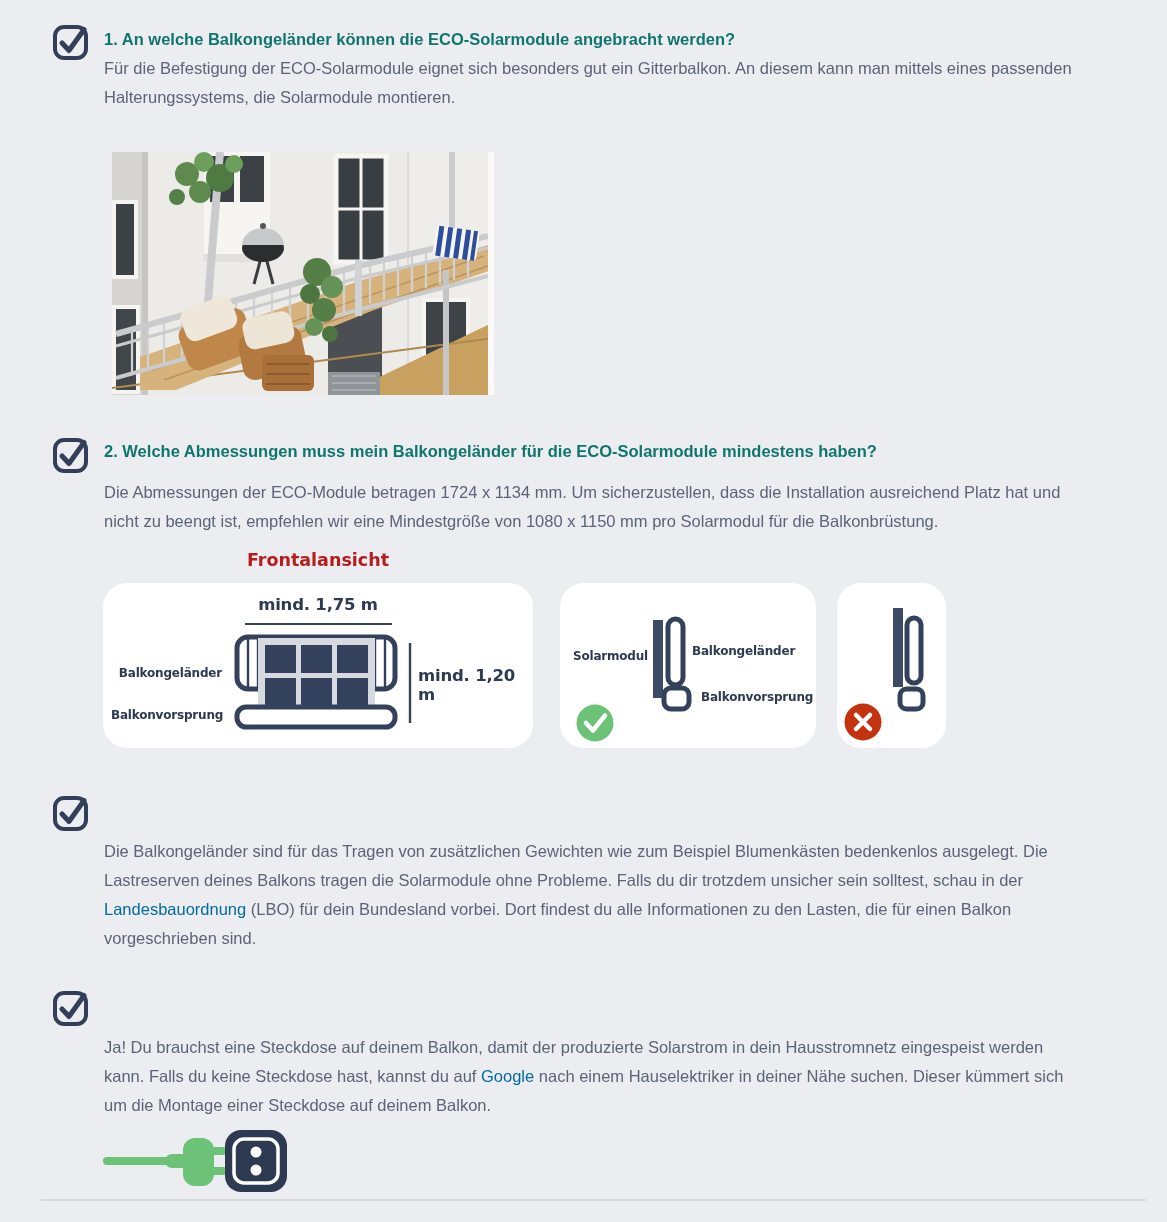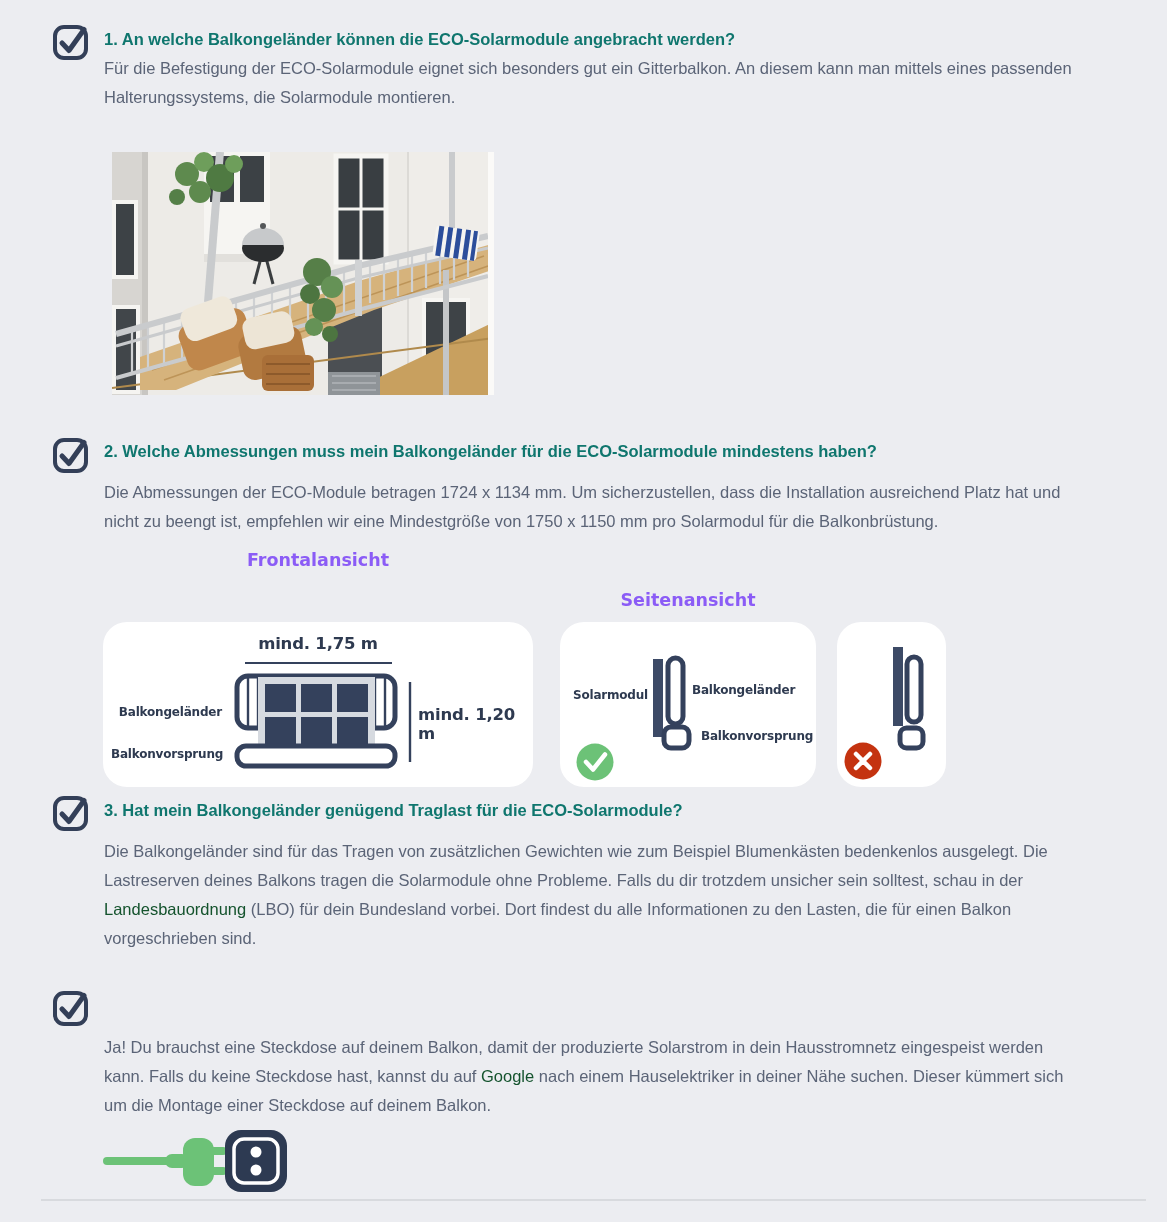--- a/index.html
+++ b/index.html
@@ -2,29 +2,29 @@
 <html lang="de"><head>
 <meta charset="utf-8">
 <style>
   html,body{margin:0;padding:0;}
   body{background:#ECEDF1;font-family:"Liberation Sans",sans-serif;-webkit-font-smoothing:antialiased;}
   .page{position:relative;width:1167px;height:1222px;background:#ECEDF1;overflow:hidden;}
 
   .check-icon{position:absolute;left:52px;width:38px;height:38px;}
   .q-heading{position:absolute;left:104px;width:990px;font-size:16.5px;font-weight:bold;color:#0f766e;line-height:20px;}
   .q-para{position:absolute;left:104px;width:978px;font-size:16.5px;line-height:29px;color:#5B6477;}
-  .green-link{color:#14532d;text-decoration:none;cursor:pointer;}
+  .green-link{color:#0369a1;text-decoration:none;cursor:pointer;}
 
   .photo{position:absolute;left:112px;top:152px;width:382px;height:243px;overflow:hidden;}
 
-  .diagram-title{position:absolute;top:550px;font-family:"DejaVu Sans",sans-serif;font-size:17.5px;font-weight:bold;color:#8b5cf6;text-align:center;}
+  .diagram-title{position:absolute;top:550px;font-family:"DejaVu Sans",sans-serif;font-size:17.5px;font-weight:bold;color:#b91c1c;text-align:center;}
   #front-title{left:103px;width:430px;}
   #side-title{left:560px;width:256px;margin-top:40px;}
 
-  .card{position:absolute;top:583px;height:165px;background:#FFFFFF;border-radius:24px;margin-top:39px;}
+  .card{position:absolute;top:583px;height:165px;background:#FFFFFF;border-radius:24px;}
   #card-front{left:103px;width:430px;}
   #card-side-ok{left:560px;width:256px;}
   #card-side-bad{left:837px;width:109px;}
   .card svg{position:absolute;left:0;top:0;}
 
   .dlabel{position:absolute;font-family:"DejaVu Sans",sans-serif;font-weight:bold;color:#2E3A50;letter-spacing:-0.2px;}
   .dlabel-lg{font-size:16.5px;}
   .dlabel-sm{font-size:12px;}
   .tr{text-align:right;}
 
@@ -156,21 +156,21 @@
       </g>
       <rect x="376" y="0" width="6" height="243" fill="#FBFAF8"></rect>
     </svg>
   </div>
 
   <svg class="check-icon" style="top:436px" viewBox="0 0 38 38">
     <rect x="3" y="4" width="31" height="31" rx="9" fill="none" stroke="#333F58" stroke-width="4"></rect>
     <path d="M10 20 L17 27.5 L32 6.5" fill="none" stroke="#333F58" stroke-width="5" stroke-linecap="round" stroke-linejoin="round"></path>
   </svg>
   <div class="q-heading" style="top:441px">2. Welche Abmessungen muss mein Balkongeländer für die ECO-Solarmodule mindestens haben?</div>
-  <div class="q-para" style="top:478px">Die Abmessungen der ECO-Module betragen 1724 x 1134 mm. Um sicherzustellen, dass die Installation ausreichend Platz hat und nicht zu beengt ist, empfehlen wir eine Mindestgröße von 1750 x 1150 mm pro Solarmodul für die Balkonbrüstung.</div>
+  <div class="q-para" style="top:478px">Die Abmessungen der ECO-Module betragen 1724 x 1134 mm. Um sicherzustellen, dass die Installation ausreichend Platz hat und nicht zu beengt ist, empfehlen wir eine Mindestgröße von 1080 x 1150 mm pro Solarmodul für die Balkonbrüstung.</div>
 
   <div class="diagram-title" id="front-title">Frontalansicht</div>
   <div class="diagram-title" id="side-title">Seitenansicht</div>
 
   <div class="card" id="card-front">
     <svg width="430" height="165" viewBox="0 0 430 165">
 
       <rect x="134" y="54" width="158" height="52" rx="11" fill="#FFFFFF" stroke="#34415C" stroke-width="5"></rect>
       <g stroke="#34415C" stroke-width="2.4">
         <line x1="145" y1="56" x2="145" y2="104"></line>
@@ -226,21 +226,20 @@
         <circle cx="26" cy="139" r="18.5" fill="#C43310"></circle>
         <path d="M19 132 L33 146 M33 132 L19 146" fill="none" stroke="#FFFFFF" stroke-width="4.5" stroke-linecap="round"></path>
       </g>
     </svg>
   </div>
 
   <svg class="check-icon" style="top:794px" viewBox="0 0 38 38">
     <rect x="3" y="4" width="31" height="31" rx="9" fill="none" stroke="#333F58" stroke-width="4"></rect>
     <path d="M10 20 L17 27.5 L32 6.5" fill="none" stroke="#333F58" stroke-width="5" stroke-linecap="round" stroke-linejoin="round"></path>
   </svg>
-  <div class="q-heading" style="top:800px">3. Hat mein Balkongeländer genügend Traglast für die ECO-Solarmodule?</div>
   <div class="q-para" style="top:837px"><span>Die Balkongeländer sind für das Tragen von zusätzlichen Gewichten wie zum Beispiel Blumenkästen bedenkenlos ausgelegt. Die Lastreserven deines Balkons tragen die Solarmodule ohne Probleme. Falls du dir trotzdem unsicher sein solltest, schau in der </span><a class="green-link" href="#">Landesbauordnung</a><span> (LBO) für dein Bundesland vorbei. Dort findest du alle Informationen zu den Lasten, die für einen Balkon vorgeschrieben sind.</span></div>
 
   <svg class="check-icon" style="top:989px" viewBox="0 0 38 38">
     <rect x="3" y="4" width="31" height="31" rx="9" fill="none" stroke="#333F58" stroke-width="4"></rect>
     <path d="M10 20 L17 27.5 L32 6.5" fill="none" stroke="#333F58" stroke-width="5" stroke-linecap="round" stroke-linejoin="round"></path>
   </svg>
   <div class="q-para" style="top:1033px"><span>Ja! Du brauchst eine Steckdose auf deinem Balkon, damit der produzierte Solarstrom in dein Hausstromnetz eingespeist werden kann. Falls du keine Steckdose hast, kannst du auf </span><a class="green-link" href="#">Google</a><span> nach einem Hauselektriker in deiner Nähe suchen. Dieser kümmert sich um die Montage einer Steckdose auf deinem Balkon.</span></div>
 
   <div class="plug-wrap">
     <svg width="185" height="66" viewBox="0 0 185 66">

